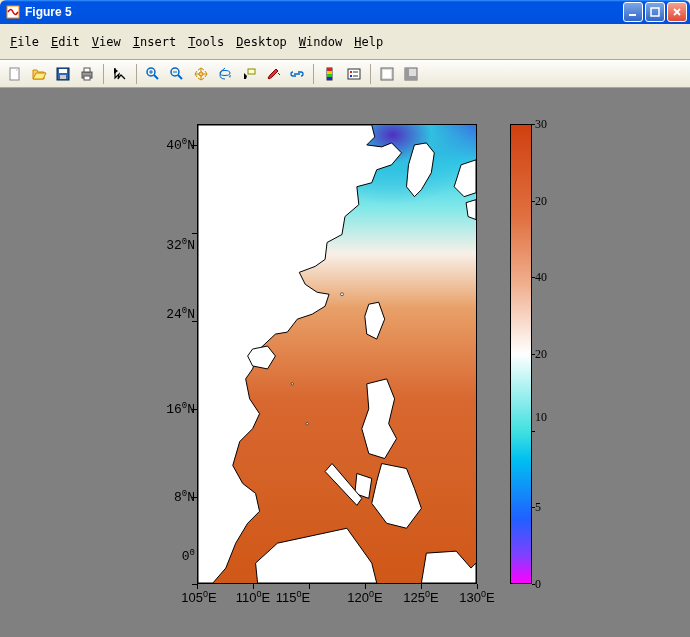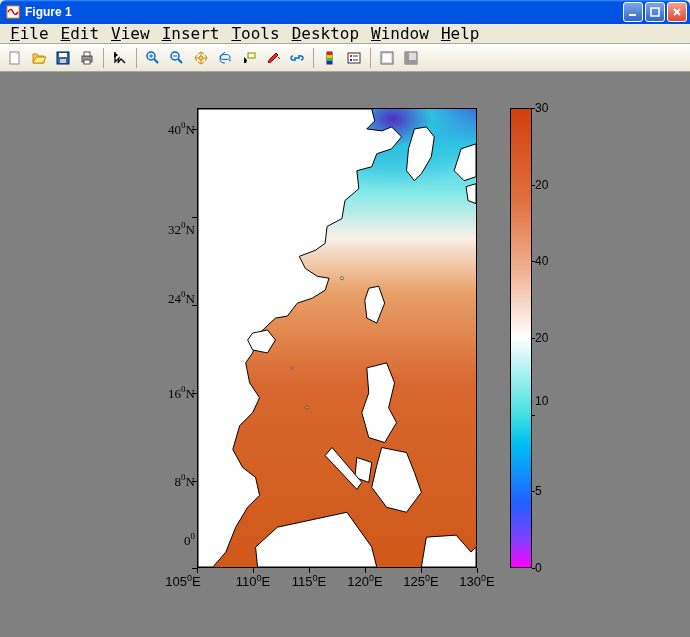--- a/index.html
+++ b/index.html
@@ -7,58 +7,58 @@
 
 .titlebar { height: 24px; background: linear-gradient(to bottom, #3a95ff 0%, #0054e3 8%, #0054e3 50%, #0050da 100%); display: flex; align-items: center; padding: 0 3px 0 5px; color: white; font-weight: bold; font-size: 12px; border-radius: 6px 6px 0 0; }
 .titlebar-icon { width: 16px; height: 16px; margin-right: 4px; display: inline-flex; align-items: center; justify-content: center; }
 .titlebar-title { flex: 1; }
 .titlebar-buttons { display: flex; gap: 2px; }
 .tb-btn { width: 20px; height: 20px; border: 1px solid #fff; border-radius: 3px; display: flex; align-items: center; justify-content: center; font-family: Arial; }
 .tb-min { background: linear-gradient(to bottom, #7ba7e8, #3367c8); }
 .tb-max { background: linear-gradient(to bottom, #7ba7e8, #3367c8); }
 .tb-close { background: linear-gradient(to bottom, #f5a190, #e04a34); }
 
-.menubar { height: 20px; background: #ece9d8; display: flex; align-items: center; padding: 2px 4px; border-bottom: 1px solid #aca899; font-family: "SimSun", monospace; font-size: 16px; }
+.menubar { height: 36px; background: #ece9d8; display: flex; align-items: center; padding: 2px 4px; border-bottom: 1px solid #aca899; font-family: "SimSun", monospace; font-size: 12px; }
 .menu-item { padding: 1px 6px; cursor: default; }
 .menu-item u { text-decoration: underline; }
 
 .toolbar { height: 28px; background: linear-gradient(to bottom, #fdfdfb, #ece9d8); border-bottom: 1px solid #aca899; display: flex; align-items: center; padding: 2px 4px; gap: 2px; }
 .tool-btn { width: 22px; height: 22px; display: flex; align-items: center; justify-content: center; cursor: default; border: 1px solid transparent; }
 .tool-sep { width: 1px; height: 20px; background: #aca899; margin: 0 3px; }
 
 .canvas-area { position: relative; width: 690px; height: 565px; background: #808080; }
 .figure-bg { position: absolute; left: 1px; top: 1px; right: 1px; bottom: 1px; background: #808080; }
 
 .axes-container { position: absolute; left: 135px; top: 36px; width: 505px; height: 515px; }
 .plot-box { position: absolute; left: 62px; top: 0; width: 280px; height: 460px; border: 1px solid #000; background: #fff; overflow: hidden; }
 .map-img { position: absolute; left: 0; top: 0; width: 100%; height: 100%; }
 
-.ytick { position: absolute; right: calc(100% - 60px); text-align: center; font-family: Liberation Serif, serif; font-size: 13px; transform: translateY(-50%); white-space: nowrap; }
+.ytick { position: absolute; right: calc(100% - 60px); text-align: center; font-family: Liberation Mono, monospace; font-size: 13px; transform: translateY(-50%); white-space: nowrap; }
 .ytick sup { font-size: 9px; vertical-align: super; }
 .ytick-mark { position: absolute; width: 5px; height: 1px; background: #000; left: 57px; }
 
 .xtick { position: absolute; top: 465px; font-family: Arial; font-size: 13px; transform: translateX(-50%); white-space: nowrap; }
 .xtick sup { font-size: 9px; vertical-align: super; }
 .xtick-mark { position: absolute; height: 5px; width: 1px; background: #000; top: 460px; }
 
 .colorbar { position: absolute; left: 375px; top: 0; width: 22px; height: 460px; border: 1px solid #000; background: linear-gradient(to top, #ff00ff 0%, #8040ff 6%, #2060ff 14%, #00c0f0 27%, #40e0e0 33%, #ffffff 50%, #f0b090 65%, #e07040 80%, #d04010 100%); }
-.cb-tick { position: absolute; left: 400px; font-family: Liberation Sans, sans-serif; font-size: 12px; transform: translateY(-50%); }
+.cb-tick { position: absolute; left: 400px; font-family: Liberation Serif, serif; font-size: 12px; transform: translateY(-50%); }
 .cb-tick-mark { position: absolute; left: 397px; width: 3px; height: 1px; background: #000; }
 </style>
 </head>
 <body>
 
 <div class="titlebar">
   <span class="titlebar-icon">
     <svg width="14" height="14" viewBox="0 0 14 14">
         <rect x="1" y="1" width="12" height="12" fill="#fff" stroke="#f80"></rect>
         <path d="M2 7 Q5 2 7 7 T12 7" stroke="#d00" fill="none" stroke-width="1.5"></path>
       </svg>
   </span>
-  <span class="titlebar-title">Figure 1</span>
+  <span class="titlebar-title">Figure 5</span>
   <div class="titlebar-buttons">
     <div class="tb-btn tb-min">
         <svg width="10" height="10">
           <rect x="1" y="7" width="7" height="2" fill="#fff"></rect>
         </svg>
       </div>
     <div class="tb-btn tb-max">
         <svg width="10" height="10">
           <rect x="1" y="1" width="8" height="8" fill="none" stroke="#fff" stroke-width="1.5"></rect>
         </svg>
@@ -257,25 +257,25 @@
     <div class="ytick-mark" style="top:197px"></div>
     <div class="ytick" style="top:190px">24<sup>0</sup>N</div>
     <div class="ytick-mark" style="top:285px"></div>
     <div class="ytick" style="top:285px">16<sup>0</sup>N</div>
     <div class="ytick-mark" style="top:373px"></div>
     <div class="ytick" style="top:373px">8<sup>0</sup>N</div>
     <div class="ytick-mark" style="top:460px"></div>
     <div class="ytick" style="top:432px">0<sup>0</sup></div>
 
     <div class="xtick-mark" style="left:62px"></div>
-    <div class="xtick" style="left:48px">105<sup>0</sup>E</div>
+    <div class="xtick" style="left:64px">105<sup>0</sup>E</div>
     <div class="xtick-mark" style="left:118px"></div>
     <div class="xtick" style="left:118px">110<sup>0</sup>E</div>
     <div class="xtick-mark" style="left:174px"></div>
-    <div class="xtick" style="left:174px">115<sup>0</sup>E</div>
+    <div class="xtick" style="left:158px">115<sup>0</sup>E</div>
     <div class="xtick-mark" style="left:230px"></div>
     <div class="xtick" style="left:230px">120<sup>0</sup>E</div>
     <div class="xtick-mark" style="left:286px"></div>
     <div class="xtick" style="left:286px">125<sup>0</sup>E</div>
     <div class="xtick-mark" style="left:342px"></div>
     <div class="xtick" style="left:342px">130<sup>0</sup>E</div>
 
     <div class="colorbar"></div>
     <div class="cb-tick-mark" style="top:460px"></div>
     <div class="cb-tick" style="top:460px">0</div>

